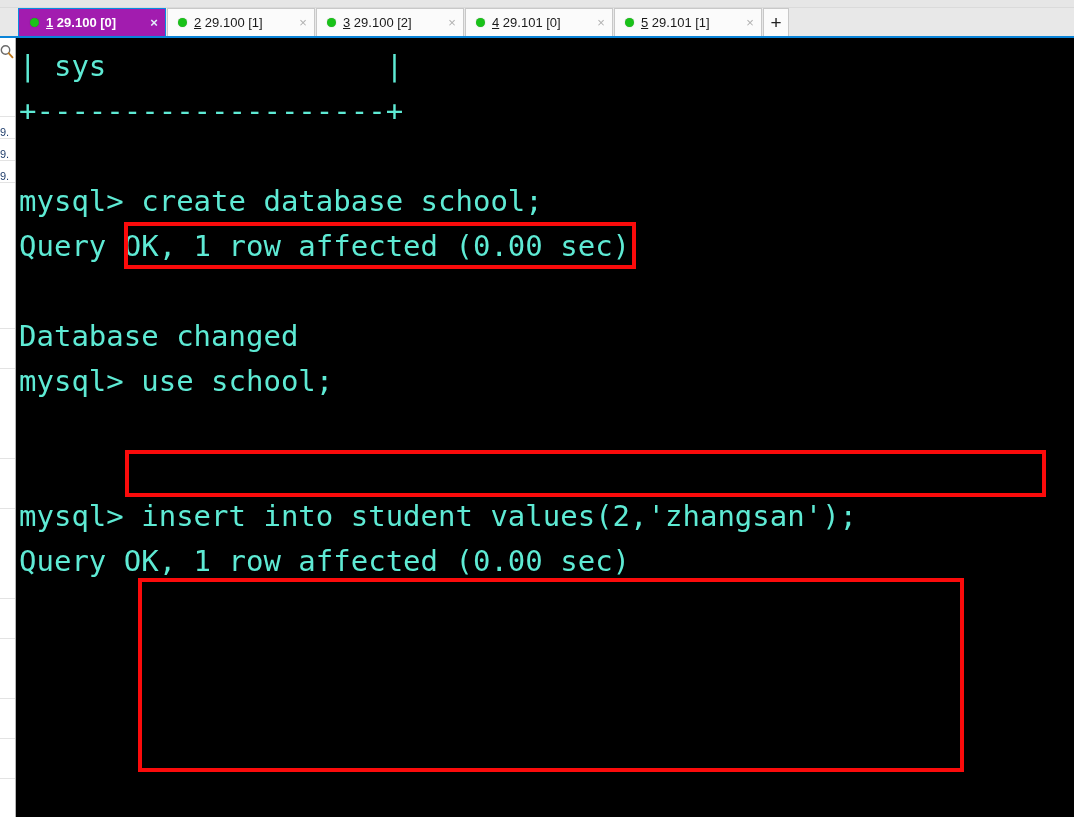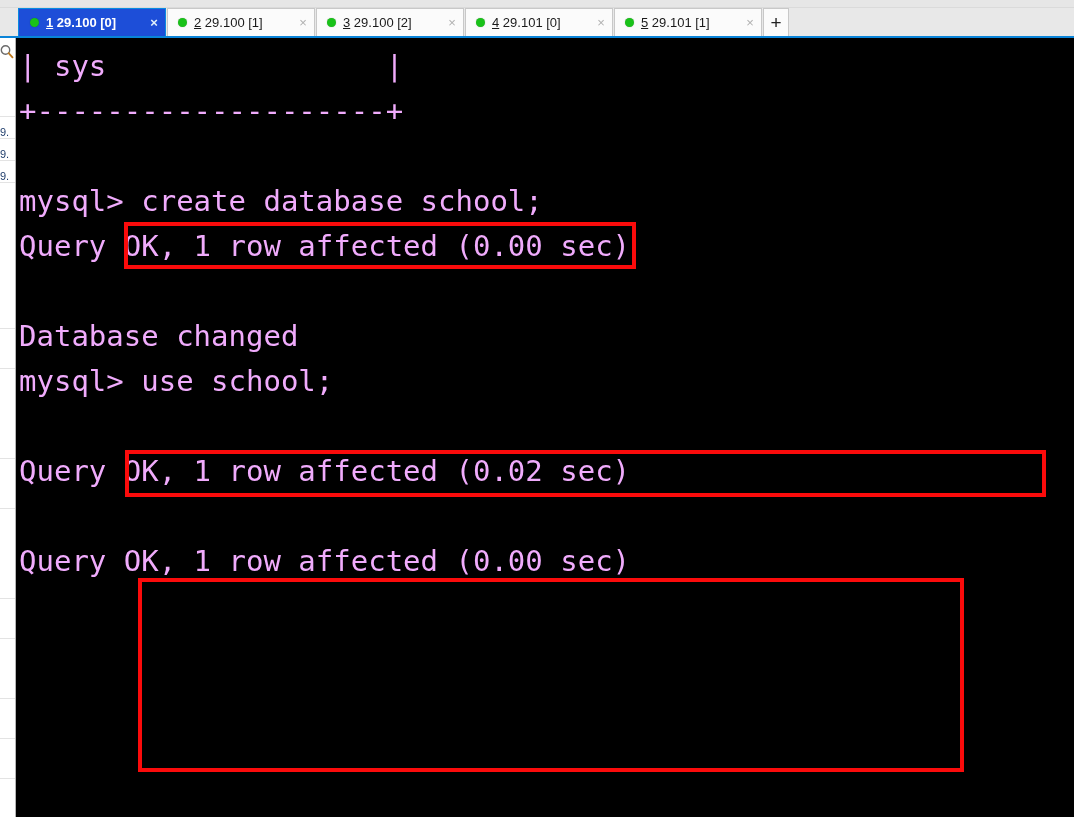--- a/index.html
+++ b/index.html
@@ -61,21 +61,21 @@
     margin-right: 1px;
     padding: 0 4px 0 10px;
     min-width: 148px;
     font-family: "Liberation Sans", sans-serif;
     font-size: 13px;
     color: #1a1a1a;
     white-space: nowrap;
     cursor: default;
   }
   .tab.active {
-    background: #1d4ed8;
+    background: #a21caf;
     border-color: #0a8ae0;
     color: #ffffff;
     font-weight: bold;
     padding-left: 11px;
   }
   .tab .dot {
     width: 9px; height: 9px;
     border-radius: 50%;
     background: #19c219;
     margin-right: 7px;
@@ -152,21 +152,21 @@
   }
   .term-inner {
     position: absolute;
     left: 0; top: 0;
     padding: 6px 0 0 0;
   }
   .line {
     font-family: "DejaVu Sans Mono", monospace;
     font-size: 29px;
     line-height: 45px;
-    color: #f0abfc;
+    color: #5eead4;
     white-space: pre;
     letter-spacing: 0px;
     height: 45px;
     padding-left: 2px;
   }
   .line.blank { color: transparent; }
 
   
   .redbox {
     position: absolute;
@@ -242,22 +242,22 @@
     <div class="term-inner" id="termlines">
         <div class="line">| sys                |</div>
         <div class="line">+--------------------+</div>
         <div class="line blank"></div>
         <div class="line">mysql&gt; create database school;</div>
         <div class="line">Query OK, 1 row affected (0.00 sec)</div>
         <div class="line blank"></div>
         <div class="line">Database changed</div>
         <div class="line">mysql&gt; use school;</div>
         <div class="line blank"></div>
-        <div class="line">Query OK, 1 row affected (0.02 sec)</div>
-        <div class="line blank"></div>
+        <div class="line blank"></div>
+        <div class="line">mysql&gt; insert into student values(2,'zhangsan');</div>
         <div class="line">Query OK, 1 row affected (0.00 sec)</div>
       </div>
     <div id="annolayer">
         <div class="redbox" style="left: 107px; top: 184px; width: 512px; height: 47px; border-color: rgb(251, 11, 11);"></div>
         <div class="redbox" style="left: 108px; top: 412px; width: 921px; height: 47px; border-color: rgb(251, 11, 11);"></div>
         <div class="redbox" style="left: 121px; top: 540px; width: 826px; height: 194px; border-color: rgb(251, 11, 11);"></div>
       </div>
   </div>
 
 </div>

